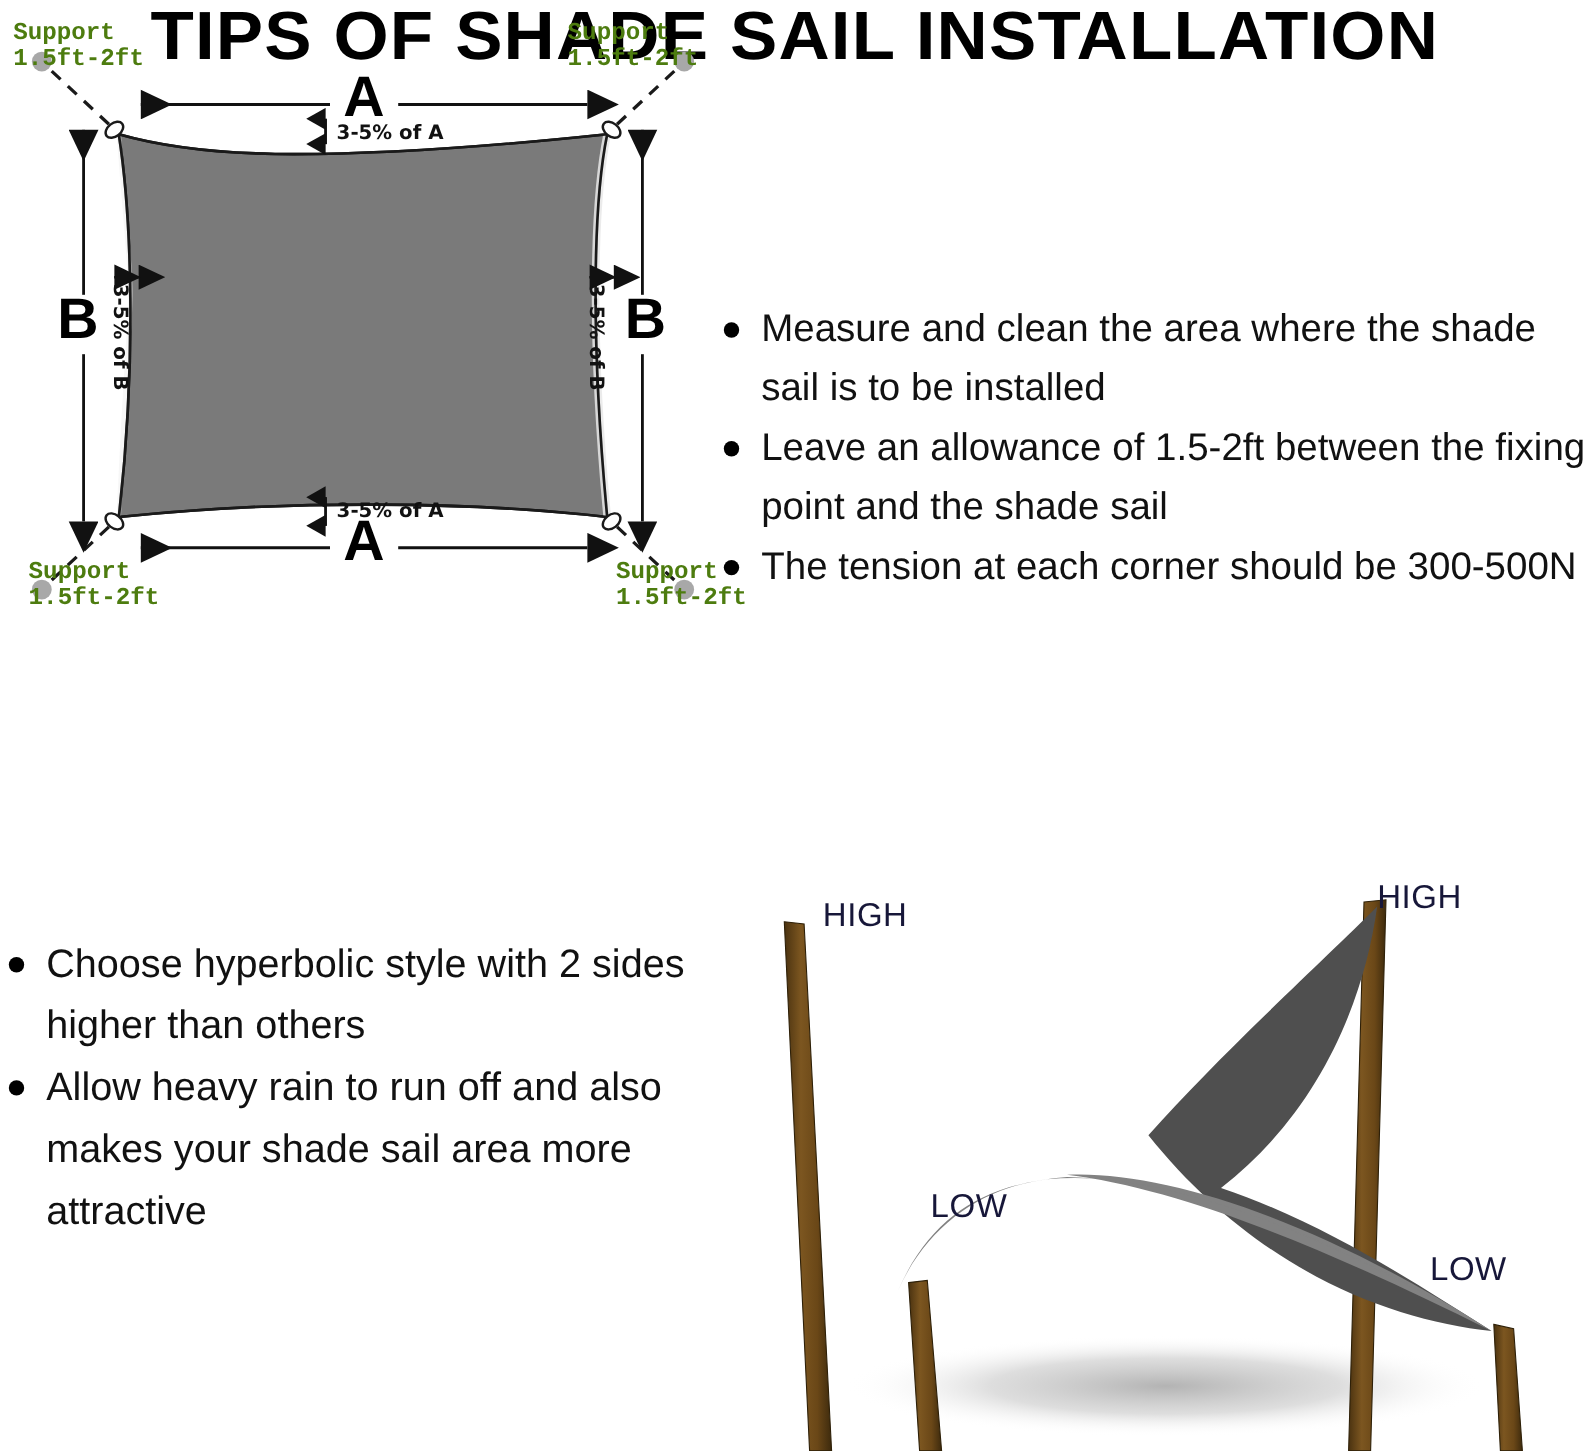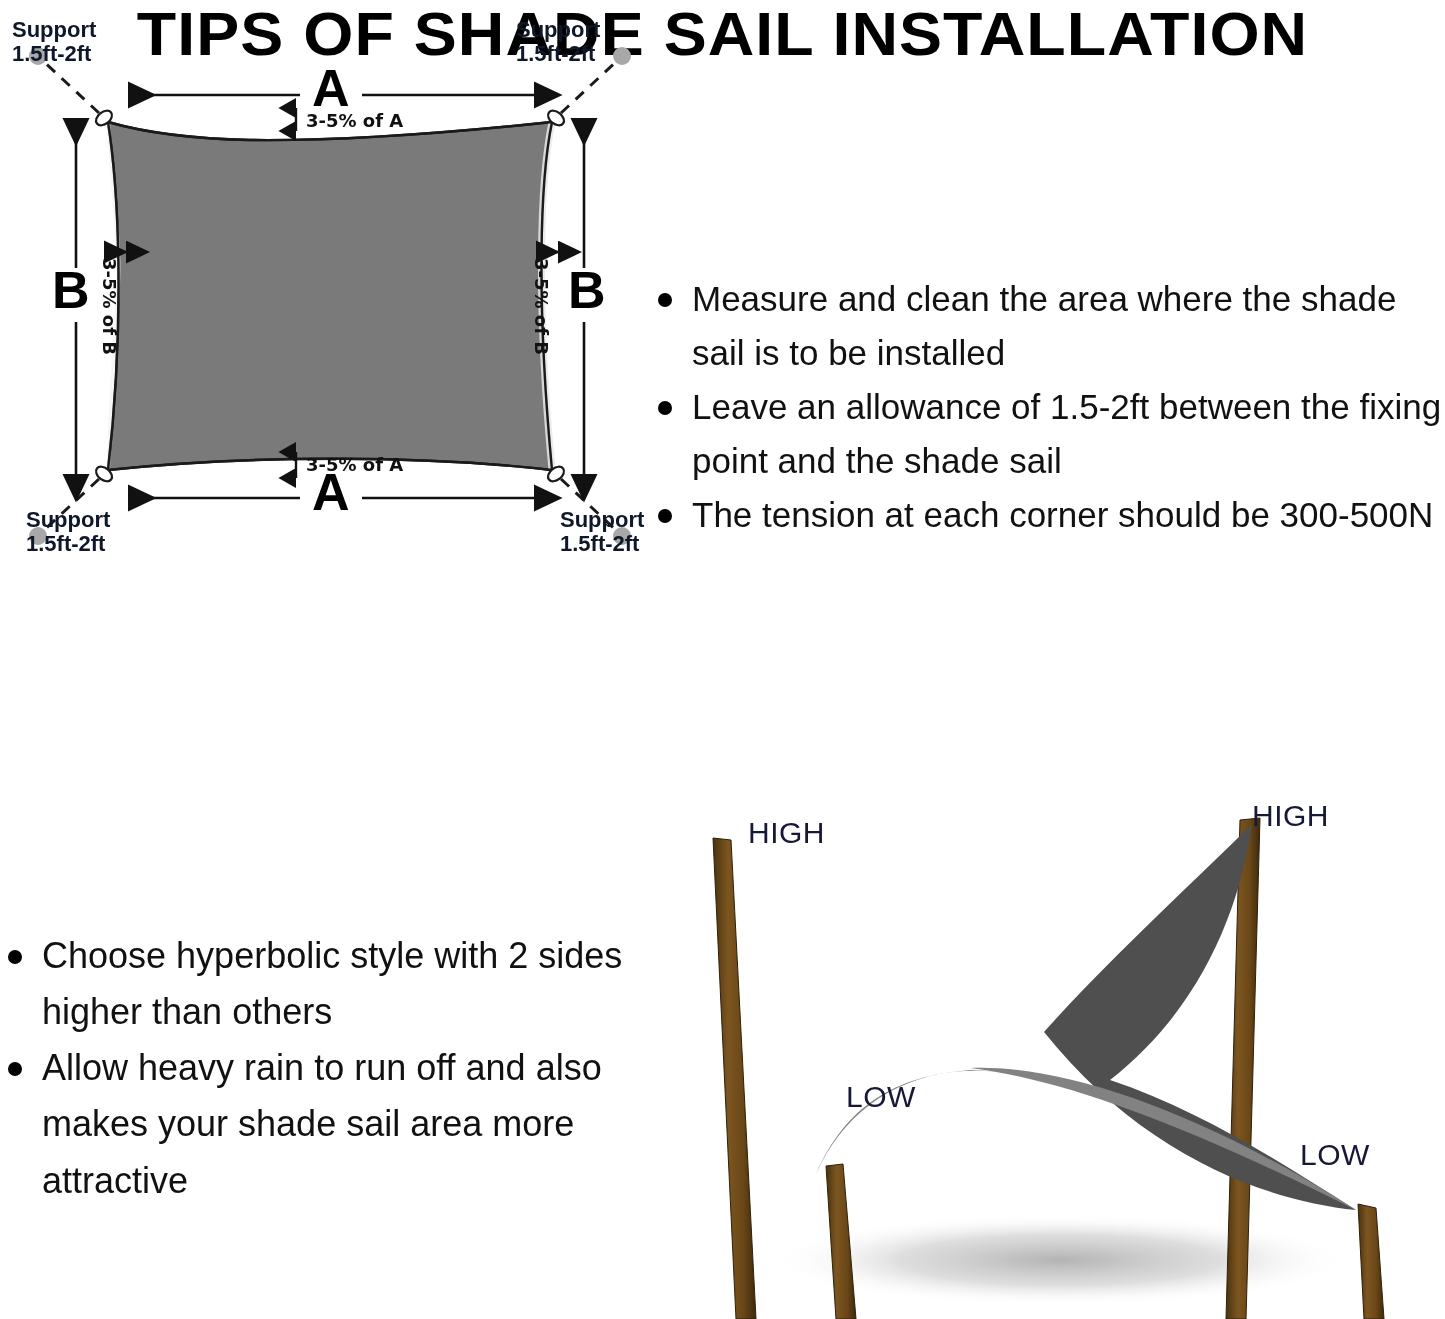--- a/index.html
+++ b/index.html
@@ -14,22 +14,22 @@
   #title{
     left:0;top:-2px;width:1445px;text-align:center;
     font-family:"Liberation Sans","DejaVu Sans",sans-serif;
     font-weight:bold;font-size:62px;letter-spacing:1px;
     color:#000;white-space:nowrap;
     transform:scaleX(1.04);transform-origin:center top;
   }
 
   
   .supportLabel{
-    font-family:Liberation Sans, sans-serif;
-    font-weight:bold;font-size:22px;line-height:1.08;color:#0f172a;
+    font-family:Liberation Mono, monospace;
+    font-weight:bold;font-size:22px;line-height:1.08;color:#4d7c0f;
     white-space:nowrap;
   }
   .dimLetter{
     font-family:"Liberation Sans","DejaVu Sans",sans-serif;
     font-weight:bold;font-size:52px;line-height:1;color:#000;
   }
   .pctLabel{
     font-family:"DejaVu Sans","Liberation Sans",sans-serif;
     font-weight:bold;font-size:18px;line-height:1;color:#111;
     white-space:nowrap;
@@ -43,21 +43,21 @@
   .bulletItem{
     position:relative;padding-left:42px;
     font-family:"Liberation Sans","DejaVu Sans",sans-serif;
     font-size:35px;line-height:1.54;color:#111;
   }
   .bulletItem::before{
     content:"";position:absolute;left:8px;top:.60em;
     width:14px;height:14px;border-radius:50%;background:#000;
   }
   #rightList{left:650px;top:272px;width:800px;}
-  #leftList{left:0px;top:928px;width:625px;}
+  #leftList{left:0px;top:848px;width:625px;}
   #leftList .bulletItem{font-size:36px;line-height:1.56;}
 
   
   .hlLabel{
     font-family:"Liberation Sans","DejaVu Sans",sans-serif;
     font-size:30px;color:#171739;letter-spacing:.5px;white-space:nowrap;
   }
 
   svg{display:block;}
 </style>

